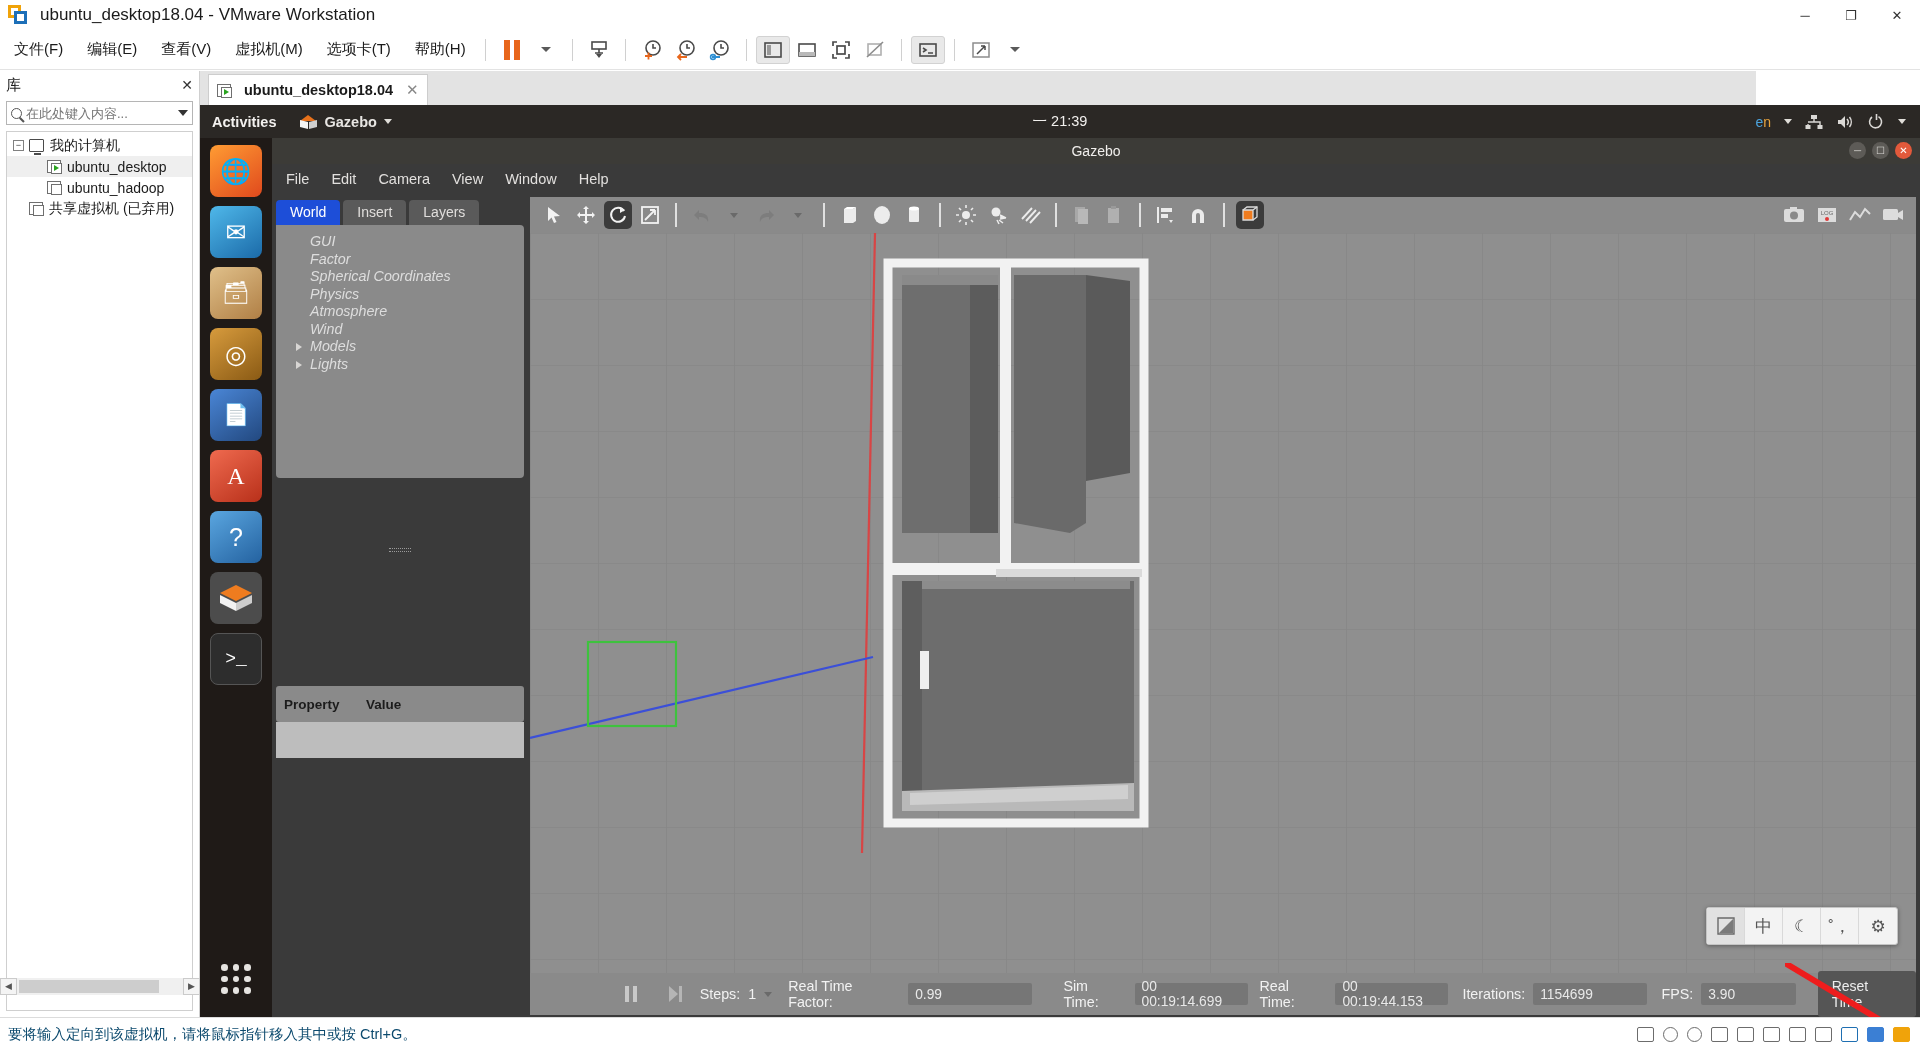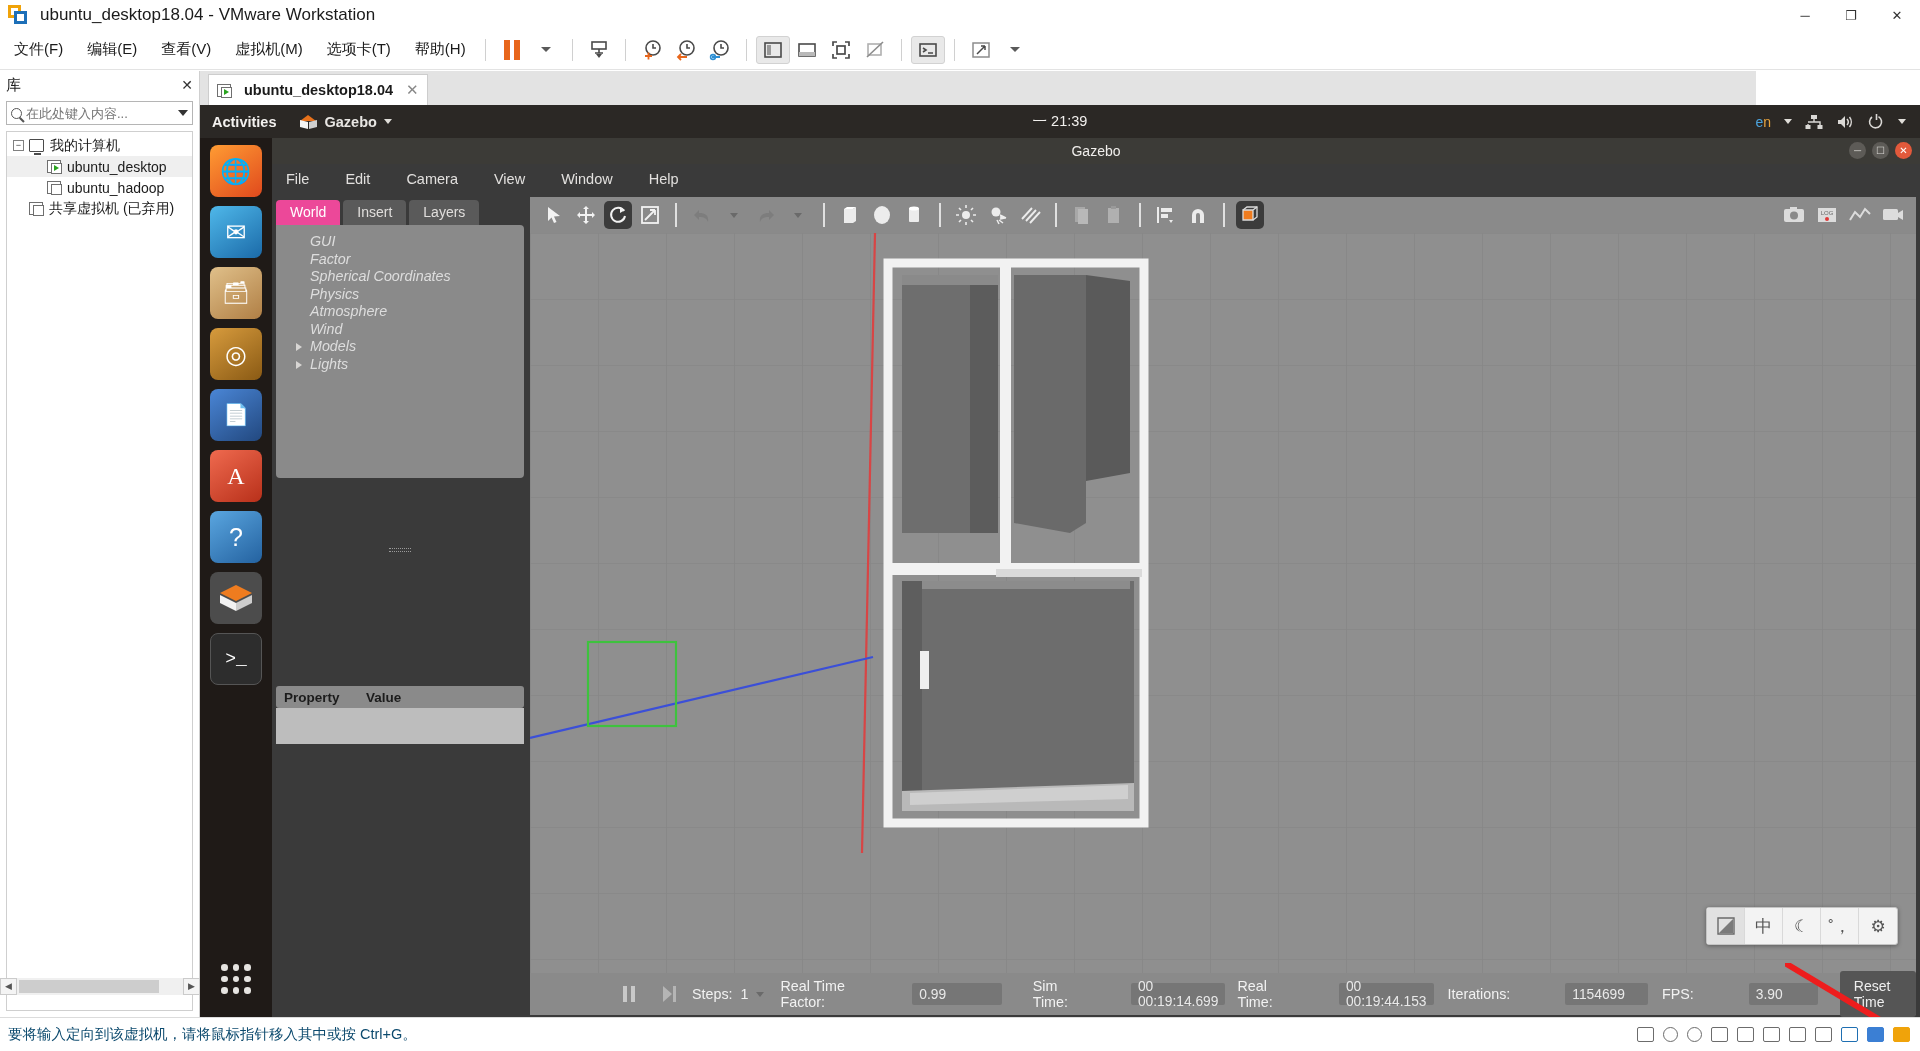--- a/index.html
+++ b/index.html
@@ -112,38 +112,38 @@
   .dock-grid span{ background:#e6e4e1; border-radius:50%; display:block;}
 
   
   .gzwin { position:absolute; left:72px; top:33px; width:1648px; height:879px; background:#4c4c4c; }
   .gz-title { height:26px; background:#3c3b37; display:flex; align-items:center; justify-content:center;
               color:#f0eeec; font-size:14px; position:relative;}
   .gz-wbtns { position:absolute; right:8px; top:4px; display:flex; gap:6px; }
   .gz-wb { width:17px;height:17px;border-radius:50%; background:#5d5b57; display:flex;align-items:center;
            justify-content:center; color:#d9d7d3; font-size:10px;}
   .gz-wb.close { background:#e2593b; color:#fff;}
-  .gz-menu { height:30px; background:#3a3a3a; display:flex; align-items:center; padding-left:14px; gap:36px; }
+  .gz-menu { height:30px; background:#3a3a3a; display:flex; align-items:center; padding-left:14px; gap:22px; }
   .gz-menu span { font-size:14.5px; color:#e2e0de; }
 
   .gz-body { position:absolute; left:0; top:56px; width:1648px; height:823px; background:#3a3a3a; }
 
   
   .gz-left { position:absolute; left:4px; top:3px; width:248px; height:818px; }
   .gz-tabs { display:flex; gap:3px; height:28px; align-items:flex-end;}
   .gz-tab { padding:4px 14px 5px; font-size:14px; color:#e0dedc; background:#5a5a5a; border-radius:4px 4px 0 0;}
-  .gz-tab.active { background:#ec4899; color:#fff; }
+  .gz-tab.active { background:#1d4ed8; color:#fff; }
   .gz-tree { background:#8a8a8a; height:253px; border-radius:0 4px 4px 4px; padding:8px 0 0 22px;font-style:italic; }
   .gz-tree .item { font-size:14.3px; color:#ddd; line-height:17.5px; position:relative; padding-left:12px;}
   .gz-tree .item .arr { position:absolute; left:-2px; top:5px; width:0;height:0;
     border-top:4.5px solid transparent;border-bottom:4.5px solid transparent;border-left:6px solid #d8d6d4;}
   .gz-splitter { height:208px; position:relative; }
   .gz-grip { position:absolute; left:50%; top:70px; transform:translateX(-50%);
              width:22px;height:4px; border-top:1px dotted #9a9a9a;border-bottom:1px dotted #9a9a9a;}
-  .gz-prop { background:#8a8a8a; border-radius:3px; height:22px; display:flex; align-items:center;
+  .gz-prop { background:#8a8a8a; border-radius:3px; height:36px; display:flex; align-items:center;
              font-size:13.5px; font-weight:bold; color:#1c1c1c; }
   .gz-prop span:nth-child(1){ margin-left:8px; width:82px;}
   .gz-propbody { background:#bdbdbd; height:36px; }
 
   
   .gz-rtb { position:absolute; left:258px; top:3px; width:1386px; height:36px; background:#8a8a8a;
             display:flex; align-items:center; padding-left:10px; gap:4px;}
   .rtb-b { width:28px;height:28px; display:flex;align-items:center;justify-content:center; border-radius:5px;}
   .rtb-b.on { background:#3b3b3b; }
   .rtb-sep { width:2px;height:24px; background:#e0e0e0; margin:0 7px;}
@@ -154,21 +154,21 @@
   
   .viewport { position:absolute; left:258px; top:39px; width:1386px; height:740px;
               background:#8f8f8f; overflow:hidden; }
   .vp-grid { position:absolute; inset:0; }
 
   
   .gz-status { position:absolute; left:258px; top:779px; width:1386px; height:42px; background:#8a8a8a;
                display:flex; align-items:center; gap:8px; padding-left:90px; color:#efefef; font-size:14.3px;}
   .st-lbl { color:#f2f2f2; }
   .st-val { background:#767676; color:#e9e9e9; height:22px; display:flex; align-items:center;
-            padding:0 7px; border-radius:2px; font-size:13.8px;margin-left:47px;}
+            padding:0 7px; border-radius:2px; font-size:13.8px;}
   .st-play { width:22px;height:22px; display:flex;align-items:center;justify-content:center;}
   .resetbtn { background:#555; color:#eee; font-size:14px; padding:7px 14px; border-radius:3px; margin-left:14px;}
 
   
   .ime { position:absolute; right:22px; bottom:72px; height:38px; background:#f3f3f3;
          border:1px solid #c4c4c4; border-radius:3px; display:flex; align-items:center;
          box-shadow:0 1px 4px rgba(0,0,0,.35); }
   .ime-b { width:38px;height:36px; display:flex;align-items:center;justify-content:center;
            border-right:1px solid #d9d9d9; font-size:17px; color:#555;}
   .ime-b:last-child{border-right:none;}

